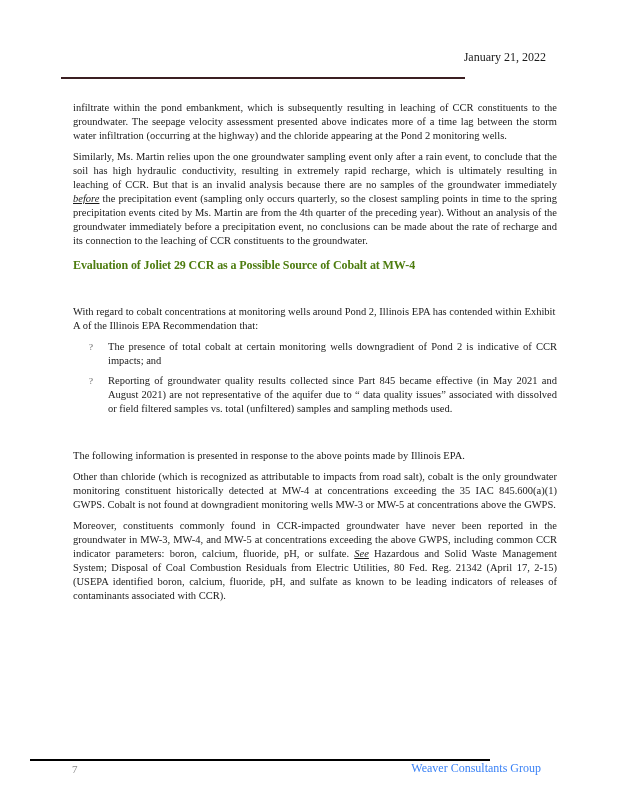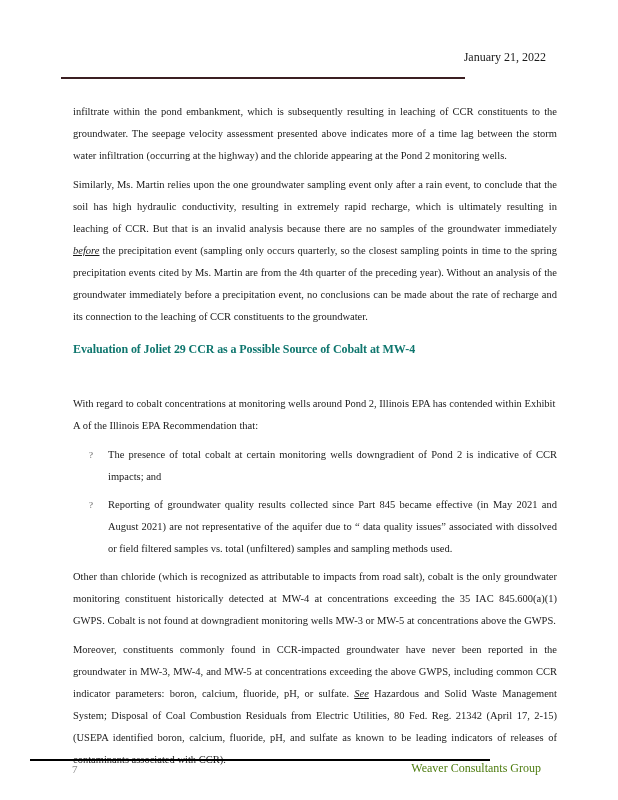--- a/index.html
+++ b/index.html
@@ -29,34 +29,34 @@
       width: 404px;
       height: 2px;
       background: #3b1f22;
     }
     .content {
       position: absolute;
       top: 101px;
       left: 73px;
       width: 484px;
       font-size: 10.5px;
-      line-height: 22px;
+      line-height: 14px;
     }
     .content p {
       margin: 0 0 7px 0;
       text-align: justify;
     }
     .content p.last-line-left {
       text-align: left;
       margin-top: 33px;
     }
     .heading {
       font-family: "Liberation Serif", "DejaVu Serif", serif;
       font-weight: bold;
-      color: #0f766e;
+      color: #4d7c0f;
       font-size: 12px;
       margin: 10px 0 6px 0;
       letter-spacing: -0.1px;
     }
     .bullets {
       list-style: none;
       margin: 0 0 4px 0;
       padding: 0;
     }
     .bullets li {
@@ -89,21 +89,21 @@
       top: 763px;
       left: 72px;
       font-size: 11px;
       color: #8a8a8a;
     }
     .footer-company {
       position: absolute;
       top: 761px;
       right: 77px;
       font-size: 12px;
-      color: #4d7c0f;
+      color: #3b82f6;
     }
   </style>
 </head>
 <body>
 
 <div>
   <div class="header-date">January 21, 2022</div>
   <div class="header-rule"></div>
 </div>
 
@@ -120,20 +120,21 @@
     <li>
       <span class="bullet">?</span>
       <span>The presence of total cobalt at certain monitoring wells downgradient of Pond 2 is indicative of CCR impacts; and</span>
     </li>
     <li>
       <span class="bullet">?</span>
       <span>Reporting of groundwater quality results collected since Part 845 became effective (in May 2021 and August 2021) are not representative of the aquifer due to “ data quality issues” associated with dissolved or field filtered samples vs. total (unfiltered) samples and sampling methods used.</span>
     </li>
   </ul>
 
+  <p class="last-line-left">The following information is presented in response to the above points made by Illinois EPA.</p>
 
   <p>Other than chloride (which is recognized as attributable to impacts from road salt), cobalt is the only groundwater monitoring constituent historically detected at MW-4 at concentrations exceeding the 35 IAC 845.600(a)(1) GWPS.  Cobalt is not found at downgradient monitoring wells MW-3 or MW-5 at concentrations above the GWPS.</p>
 
   <p><span>Moreover, constituents commonly found in CCR-impacted groundwater have never been reported in the groundwater in MW-3, MW-4, and MW-5 at concentrations exceeding the above GWPS, including common CCR indicator parameters: boron, calcium, fluoride, pH, or sulfate.   </span><em>See</em><span> Hazardous and Solid Waste Management System; Disposal of Coal Combustion Residuals from Electric Utilities, 80 Fed. Reg. 21342 (April 17, 2-15) (USEPA identified boron, calcium, fluoride, pH, and sulfate as known to be leading indicators of releases of contaminants associated with CCR).</span></p>
 </div>
 
 <div>
   <div class="footer-rule"></div>
   <div class="footer-page">7</div>
   <div class="footer-company">Weaver Consultants Group</div>

